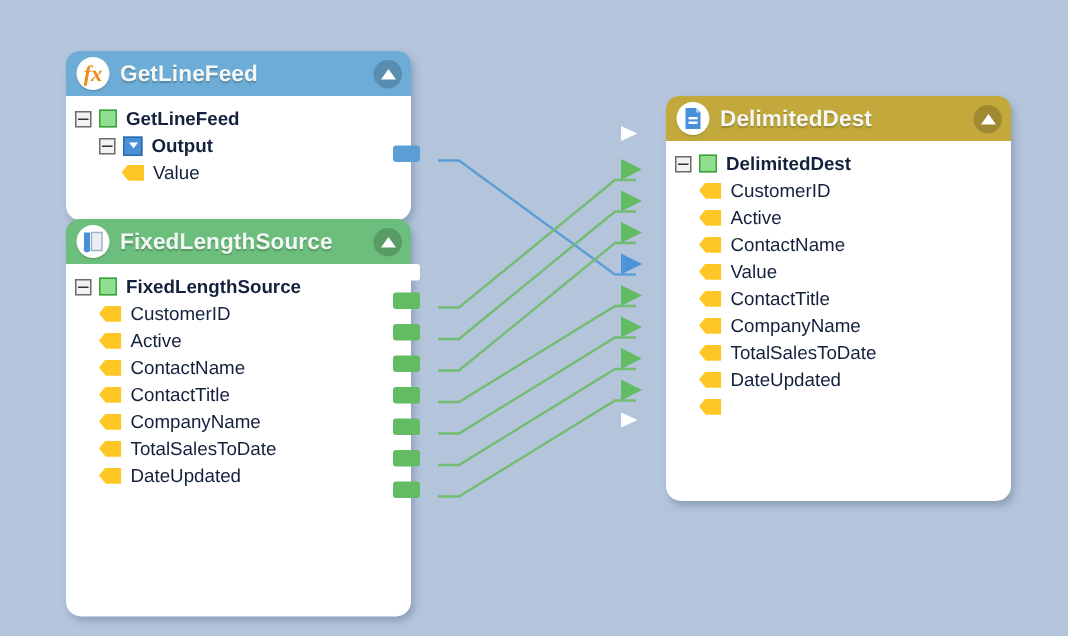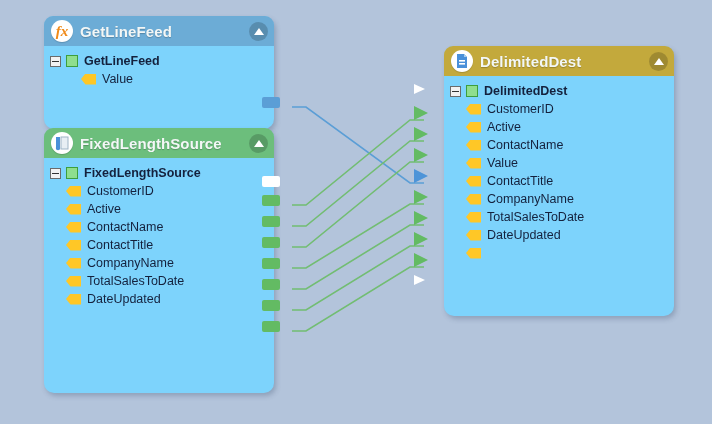--- a/index.html
+++ b/index.html
@@ -27,24 +27,25 @@
     width: 712px;
     height: 424px;
     pointer-events: none;
     z-index: 5;
   }
 
   
   .node {
     position: absolute;
     border-radius: 10px;
-    background: #7dd3fc;
+    background: #ffffff;
     box-shadow: 2px 3px 5px rgba(60, 80, 110, 0.30);
     z-index: 10;
     box-sizing: border-box;
+    margin-top: 18px;
   }
   .node-header {
     height: 30px;
     border-radius: 9px 9px 0 0;
     display: flex;
     align-items: center;
     padding: 0 6px 0 7px;
     box-sizing: border-box;
     position: relative;
   }
@@ -220,20 +221,26 @@
           <span class="collapse-btn" style="background: rgba(0, 0, 0, 0.18);">
             <span class="tri"></span>
           </span>
         </div>
         <div class="node-body" style="height: 83px;">
           <div class="row root">
             <span style="flex: 0 0 auto;"></span>
             <span class="expander"></span>
             <span class="sq-green"></span>
             <span class="row-label">GetLineFeed</span>
+          </div>
+          <div class="row root">
+            <span class="indent-1" style="flex: 0 0 auto;"></span>
+            <span class="expander"></span>
+            <span class="sq-blue"></span>
+            <span class="row-label">Output</span>
           </div>
           <div class="row">
             <span class="indent-2" style="flex: 0 0 auto;"></span>
             <span class="field-icon"></span>
             <span class="row-label">Value</span>
           </div>
         </div>
       </div>
       <div class="node" style="left: 44px; top: 128px; width: 230px; height: 265px;">
         <div class="node-header" style="background: rgb(108, 190, 124);">

